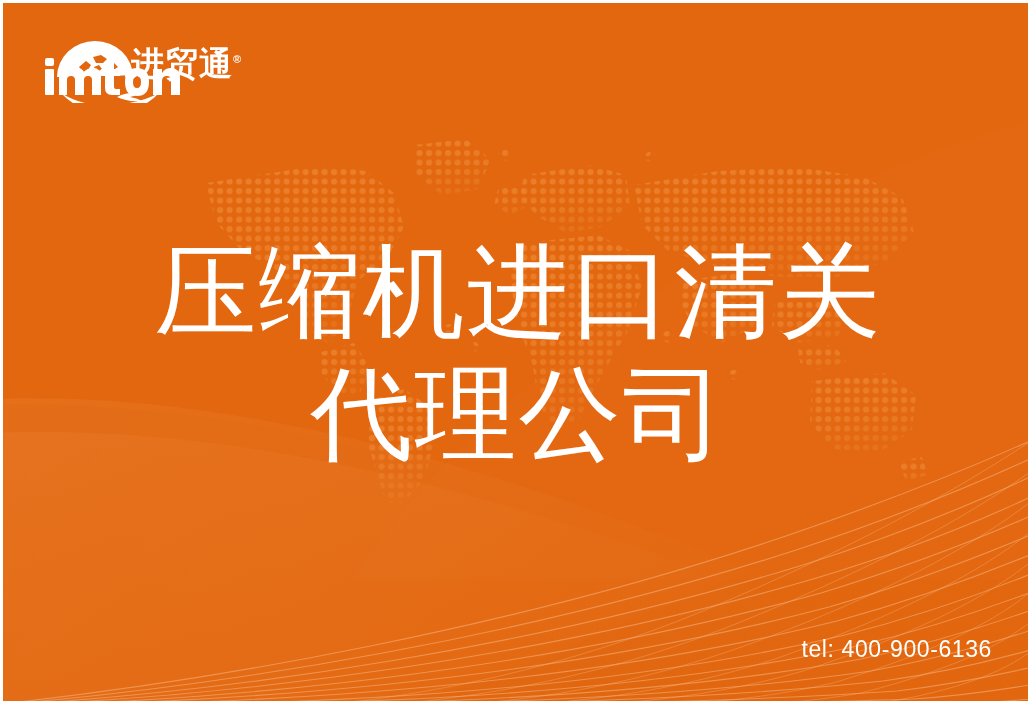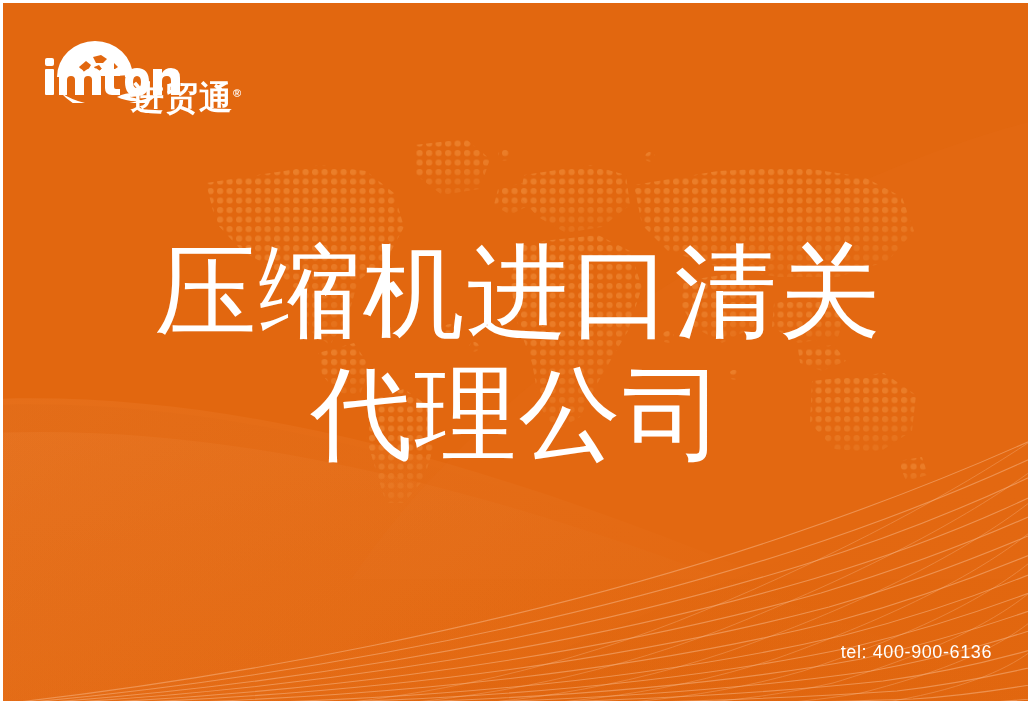--- a/index.html
+++ b/index.html
@@ -63,21 +63,21 @@
     white-space: nowrap;
   }
   #headline .hl-line { display: block; }
 
   
   #phone {
     position: absolute;
     right: 36px;
     bottom: 38px;
     color: #ffffff;
-    font-size: 18px;
+    font-size: 23px;
     letter-spacing: 0.6px;
     white-space: nowrap;
   }
 </style>
 </head>
 <body>
 
 <div id="banner">
 
   <svg id="waves" class="layer" viewBox="0 0 1031 704" preserveAspectRatio="none">
@@ -219,21 +219,21 @@
       </g>
 
       <g fill="#ffffff">
         <path d="M22,62 Q44,76 74,74 Q102,72 120,62 Q104,80 72,82 Q40,82 22,62 Z"></path>
         <path d="M78,66 q10,-5 22,-4 q-4,3 -9,4 q7,1 12,4 q-9,1 -16,-1 q-5,-1 -9,-3 Z"></path>
       </g>
     </svg>
   </div>
 
   <div style="position:absolute;left:128px;top:44px;color:#fff;font-size:33px;
-              letter-spacing:1px;font-weight:700;line-height:1;margin-top:34px;">
+              letter-spacing:1px;font-weight:700;line-height:1;">
     <span>进贸通</span><span style="font-size:11px;vertical-align:super;">®</span>
   </div>
 
   <div id="headline">
     <span class="hl-line">压缩机进口清关</span>
     <span class="hl-line">代理公司</span>
   </div>
 
   <div id="phone">
     <span>tel: 400-900-6136</span>

